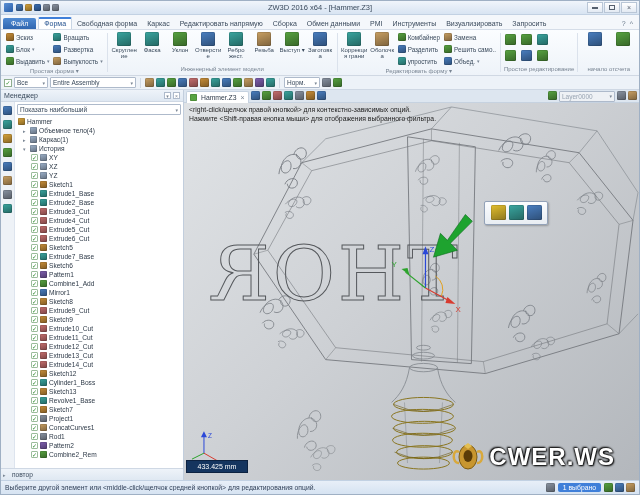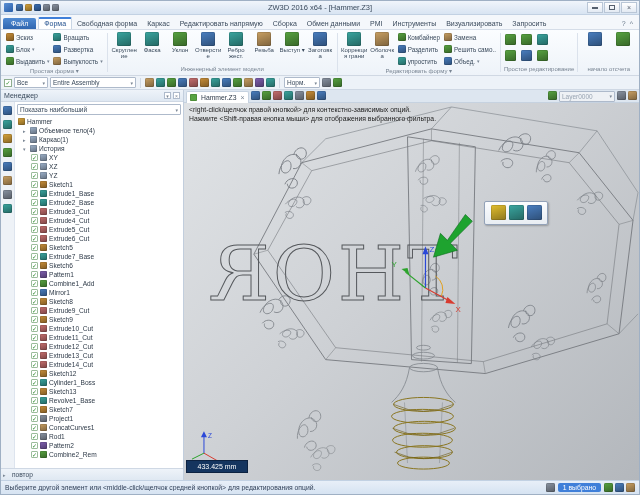--- a/index.html
+++ b/index.html
@@ -640,20 +640,29 @@
         <div class="hint h2">Нажмите &lt;Shift-правая кнопка мыши&gt; для отображения выбранного фильтра.</div>
 
         <div class="minibar" id="minibar">
             <span><span class="icx" style="height: 15px; width: 15px; background: linear-gradient(160deg, rgb(227, 191, 46), rgb(141, 118, 29));"></span></span>
             <span><span class="icx" style="height: 15px; width: 15px; background: linear-gradient(160deg, rgb(58, 166, 160), rgb(36, 103, 99));"></span></span>
             <span><span class="icx" style="height: 15px; width: 15px; background: linear-gradient(160deg, rgb(74, 127, 193), rgb(46, 79, 120));"></span></span>
           </div>
 
         <div class="measure">433.425 mm</div>
 
+        <div class="wm">
+          <svg width="34" height="30" viewBox="0 0 34 30">
+            <path d="M8,10 C1,6 1,22 8,21 M26,10 C33,6 33,22 26,21" stroke="#d9a93c" stroke-width="2.5" fill="none"></path>
+            <ellipse cx="17" cy="15" rx="9" ry="12" fill="#c8962f" stroke="#7a5a12" stroke-width="1"></ellipse>
+            <ellipse cx="17" cy="14" rx="4.5" ry="6" fill="#5a3c08"></ellipse>
+            <path d="M13,4 L17,1 L21,4 L17,7 Z" fill="#e3bf54"></path>
+          </svg>
+          <span>CWER.WS</span>
+        </div>
       </div>
     </div>
   </div>
 
   <div class="statusbar">
     <span class="smsg">Выберите другой элемент или &lt;middle-click/щелчок средней кнопкой&gt; для редактирования опций.</span>
     <div class="sright">
       <span id="sb-icons">
           <span><span class="icx" style="height: 9px; width: 9px; background: linear-gradient(160deg, rgb(138, 148, 163), rgb(86, 92, 101));"></span></span>
         </span>

